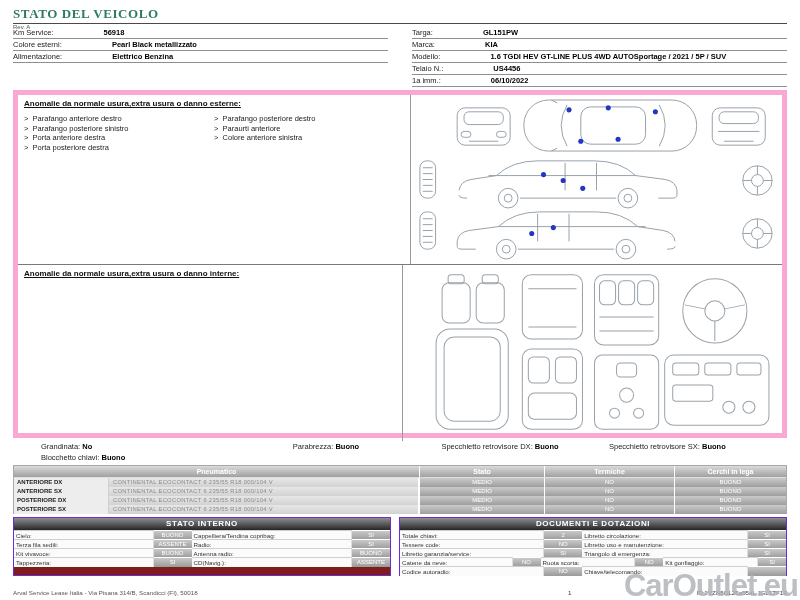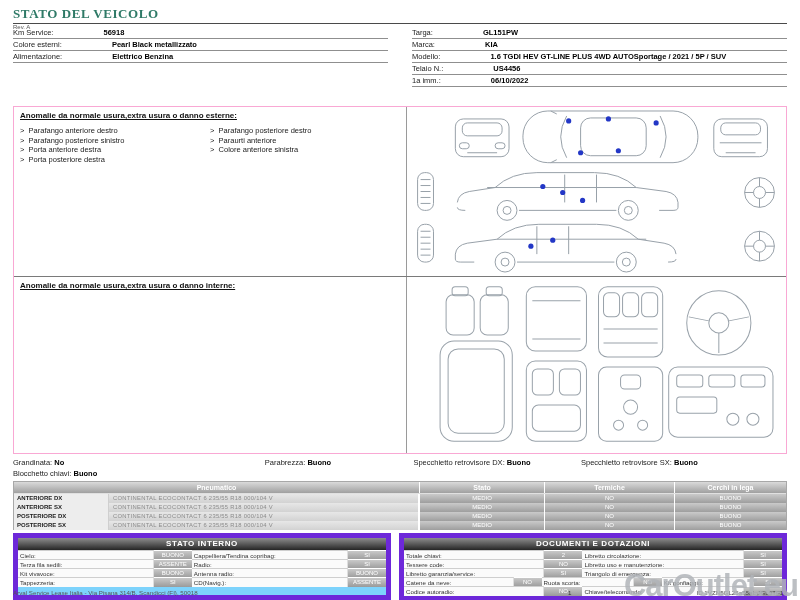--- a/index.html
+++ b/index.html
@@ -19,37 +19,37 @@
 
   
   .info { display:flex; gap:24px; }
   .info-col { flex:1; }
   .irow { display:block; border-bottom:1px solid #8f8f8f; font-size:7.5px; line-height:10px;
           min-height:12px; padding-top:1px; }
   .irow .lbl { color:#222; }
   .irow .val { font-weight:bold; color:#000;padding-left:48px; }
 
   
-  .mainbox { border:1px solid #f9a8d4; margin-top:19px; height:348px; }
+  .mainbox { border:5px solid #f9a8d4; margin-top:3px; height:348px; }
   .sec { display:flex; }
   .sec-int { border-top:1px solid #7a7a7a; }
   .sec .txt { flex:1; padding:4px 6px; }
   .sec .diag { width:380px; border-left:1px solid #9a9a9a; padding:2px 3px; }
   .sec-ext { height:169px; }
   .sec-int { height:177px; }
   .sec-title { font-size:8px; font-weight:bold; text-decoration:underline; color:#111;
                margin-bottom:7px; }
   .items { display:flex; }
   .items ul { list-style:none; width:190px; }
   .items li { font-size:7.5px; line-height:8.5px; margin-bottom:1px; color:#222; }
   .items li::before { content:">\00a0\00a0"; color:#222; }
   .diag svg { width:100%; height:100%; display:block; }
 
   
-  .cond { margin-top:4px; font-size:7.5px; line-height:9px; }
+  .cond { margin-top:4px; font-size:7.5px; line-height:9px;margin-left:28px; }
   .cond .lbl { color:#222; }
   .cond .val { font-weight:bold; color:#000; }
   .cond-row1 { display:flex; }
   .cw1 { width:220px; } .cw2 { width:130px;text-align:center; } .cw3 { width:218px;text-align:center; } .cw4 { flex:1; }
   .cond-row2 { margin-top:2px; }
 
   
   .tires { margin-top:3px; border:1px solid #a8a8a8; }
   .t-head, .t-row { display:grid; grid-template-columns:95px 310px 125px 130px 1fr; }
   .t-head .hc { background:linear-gradient(#dadada,#a0a0a0); color:#fff; font-size:7px;
@@ -61,21 +61,21 @@
   .t-pos { background:#ededed; color:#1d1d1d; font-weight:bold; font-size:6px; line-height:9px;
            padding-left:3px; border-right:1px solid #cfcfcf; white-space:nowrap; overflow:hidden; }
   .t-tire { background:linear-gradient(#e7e7e7,#d2d2d2); color:#8b8b8b; font-size:5.8px;
             line-height:9px; padding-left:4px; letter-spacing:.3px; border-right:1px solid #fff;
             white-space:nowrap; overflow:hidden; }
   .t-val { background:linear-gradient(#cacaca,#9e9e9e); color:#fff; font-size:6px; line-height:9px;
            text-align:center; border-left:1px solid #fff; }
 
   
   .bt { display:flex; gap:8px; margin-top:3px; }
-  .btable { border:5px solid #6d28d9; background:#7dd3fc; }
+  .btable { border:1px solid #6d28d9; background:#7f1d1d; }
   .btable-left { width:378px; }
   .btable-right { flex:1; }
   .bt-head { background:linear-gradient(#8d8d8d,#262626); color:#fff; font-weight:bold;
              font-size:8px; text-align:center; height:12px; line-height:12px; letter-spacing:.6px; }
   .brow { display:grid; grid-template-columns:1fr 38px 1.15fr 38px; height:9px; }
   .brow6 { grid-template-columns:.95fr 28px .8fr 28px .8fr 28px; }
   .b-lbl { font-size:6.2px; line-height:9px; padding-left:2px; color:#333; background:#fbfbfb;
            border-top:1px solid #cfcfcf; border-right:1px solid #dedede;
            white-space:nowrap; overflow:hidden; }
   .b-val { background:linear-gradient(#c9c9c9,#9a9a9a); color:#fff; font-size:6px; line-height:9px;

